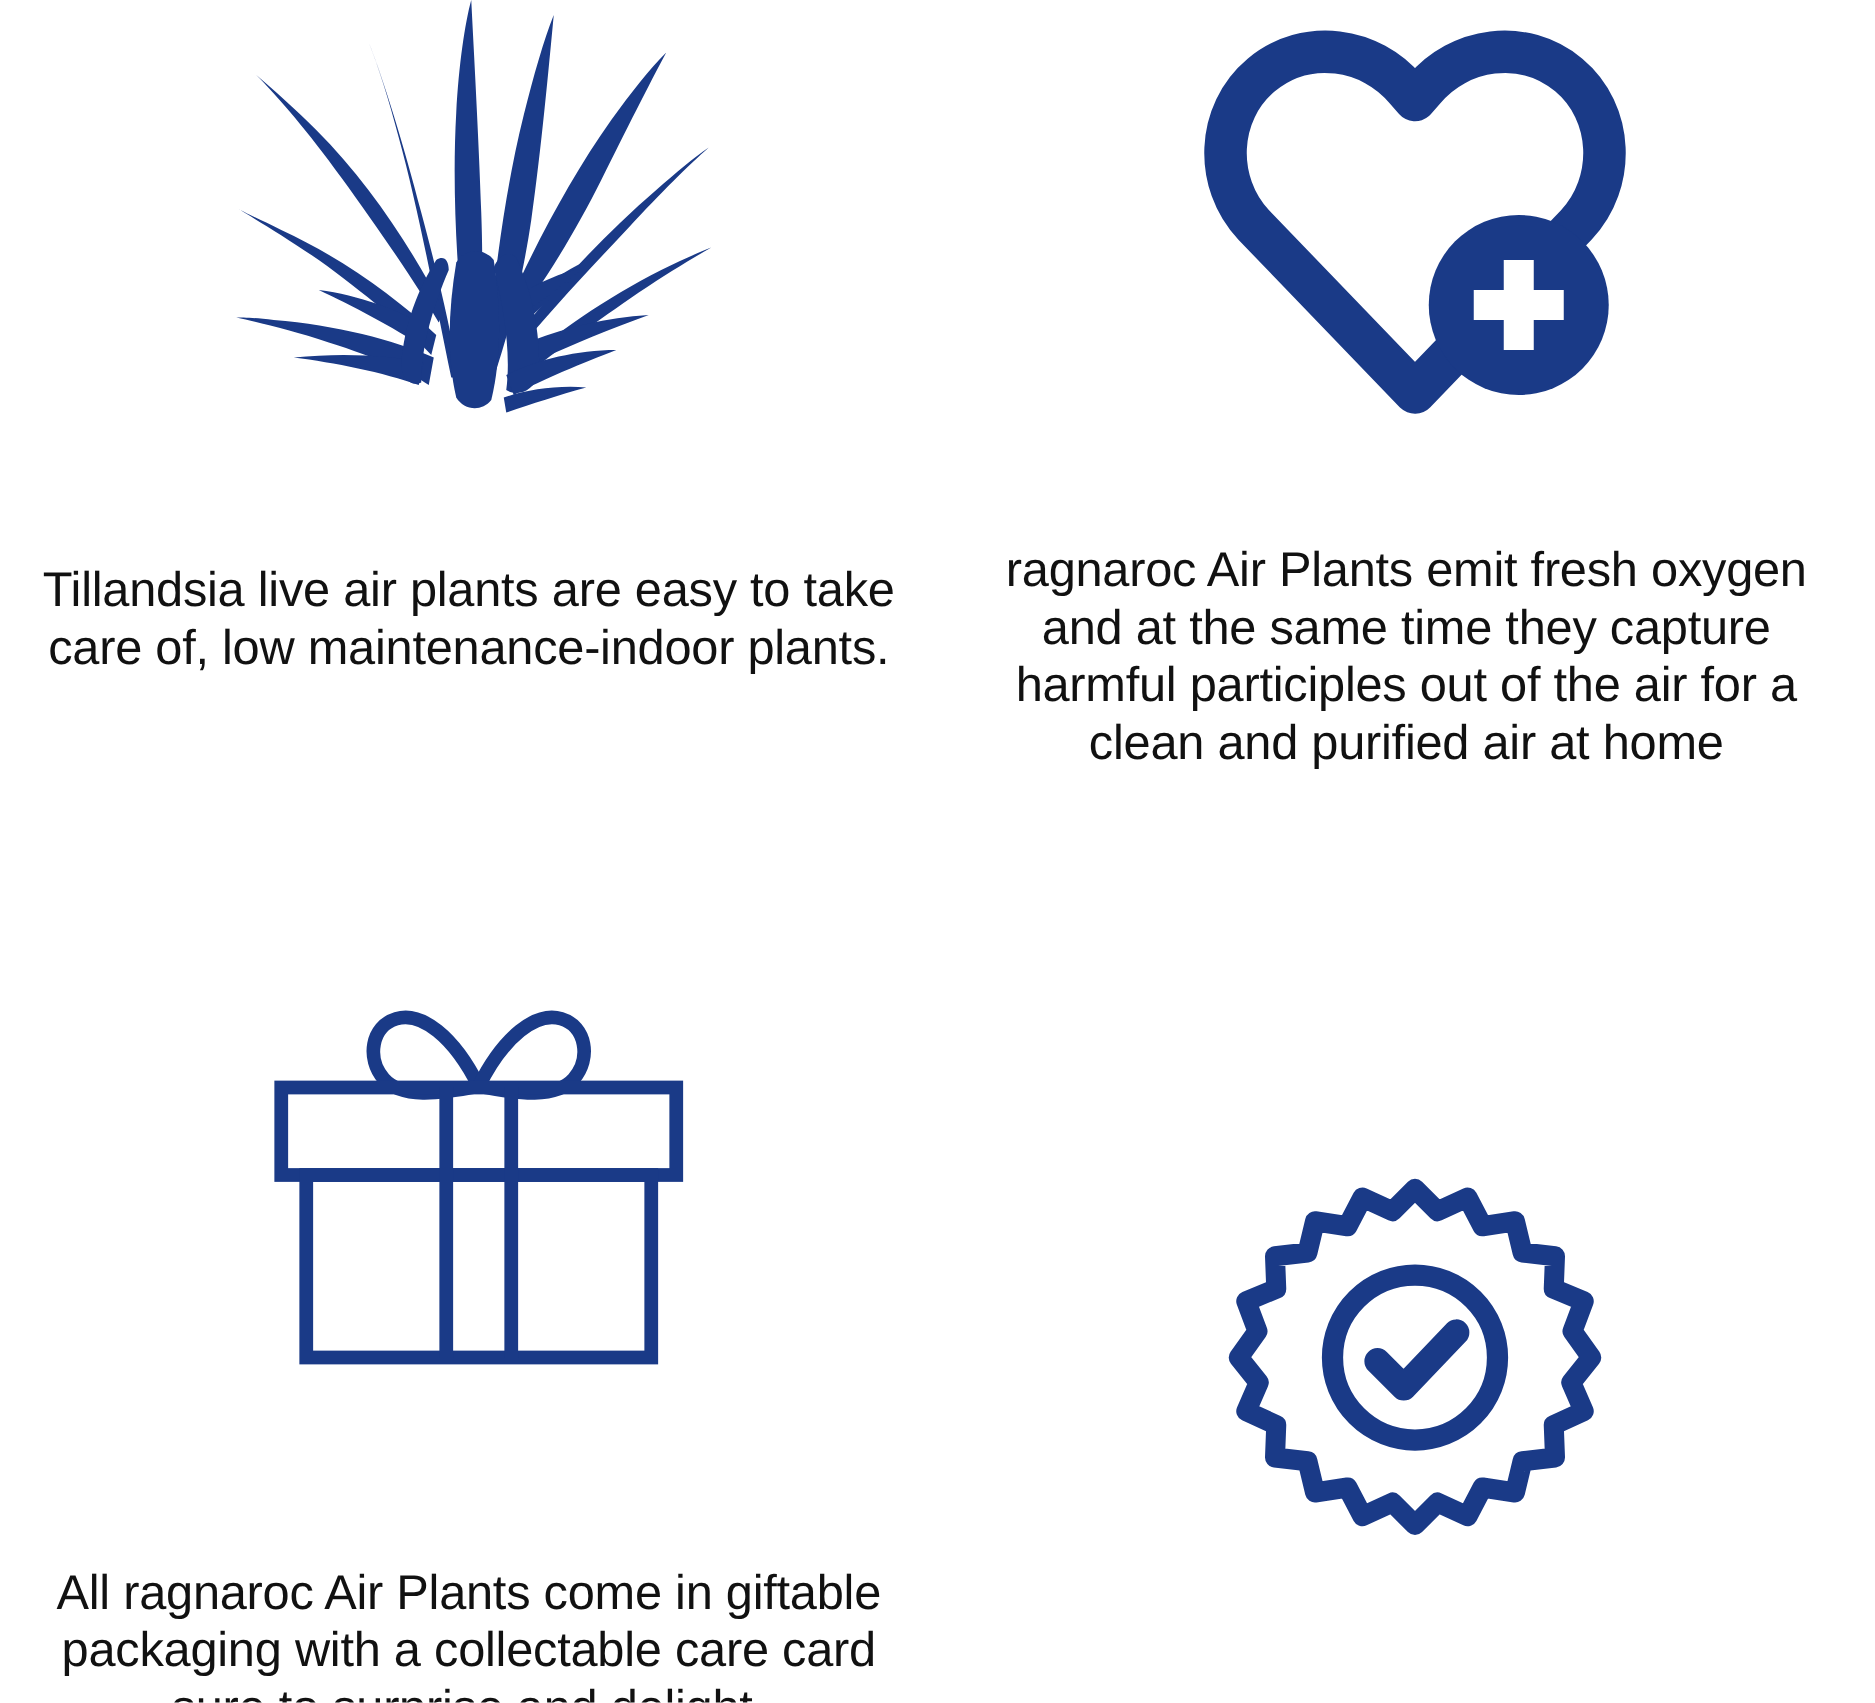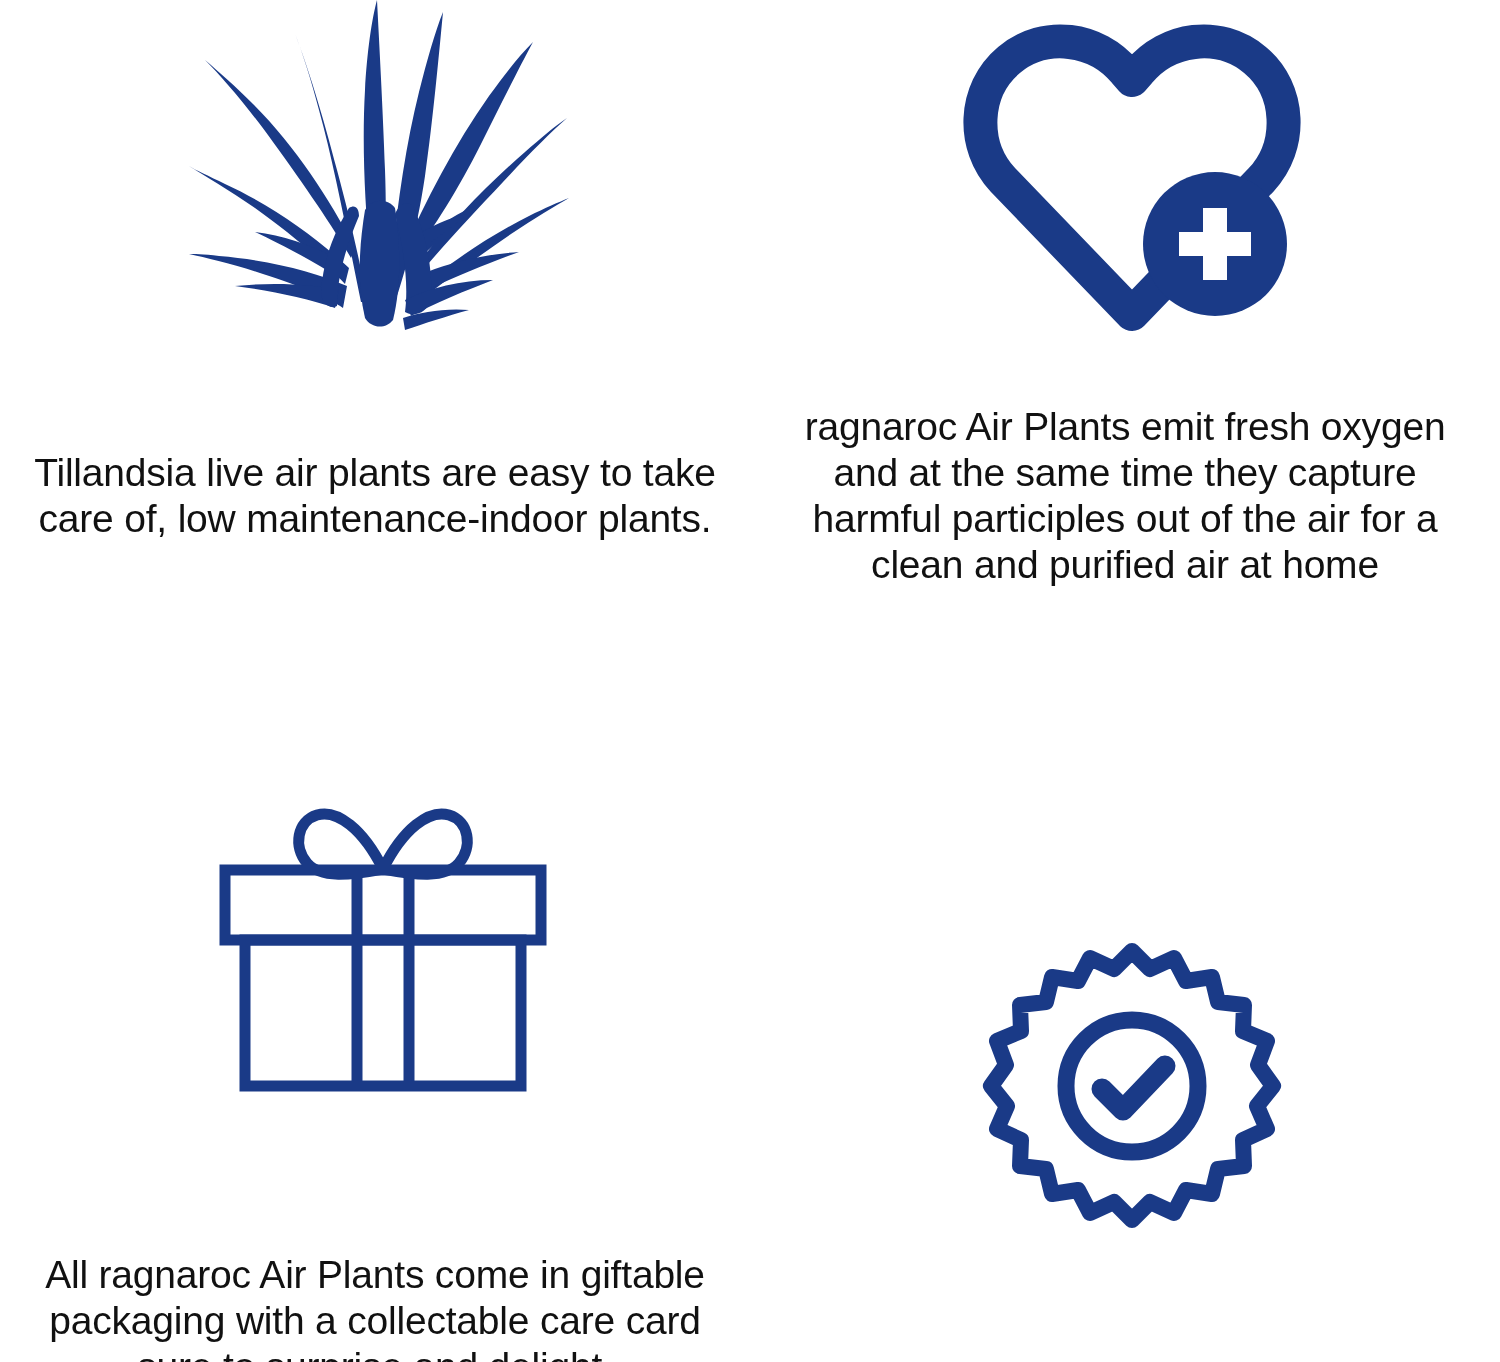--- a/index.html
+++ b/index.html
@@ -64,21 +64,21 @@
   .cell-plant .caption {
     width: 760px;
     margin-top: 120px;
     text-align: center;
   }
 
   
   .cell-heart .icon-wrap { width: 330px; height: 310px; margin-top: 22px; margin-left: 14px; }
   .cell-heart .caption {
     width: 710px;
-    margin-top: 72px;
+    margin-top: 102px;
   }
 
   
   .cell-gift .icon-wrap { width: 340px; height: 322px; margin-left: 16px; }
   .cell-gift .caption {
     width: 740px;
     margin-top: 112px;
   }
 
   

